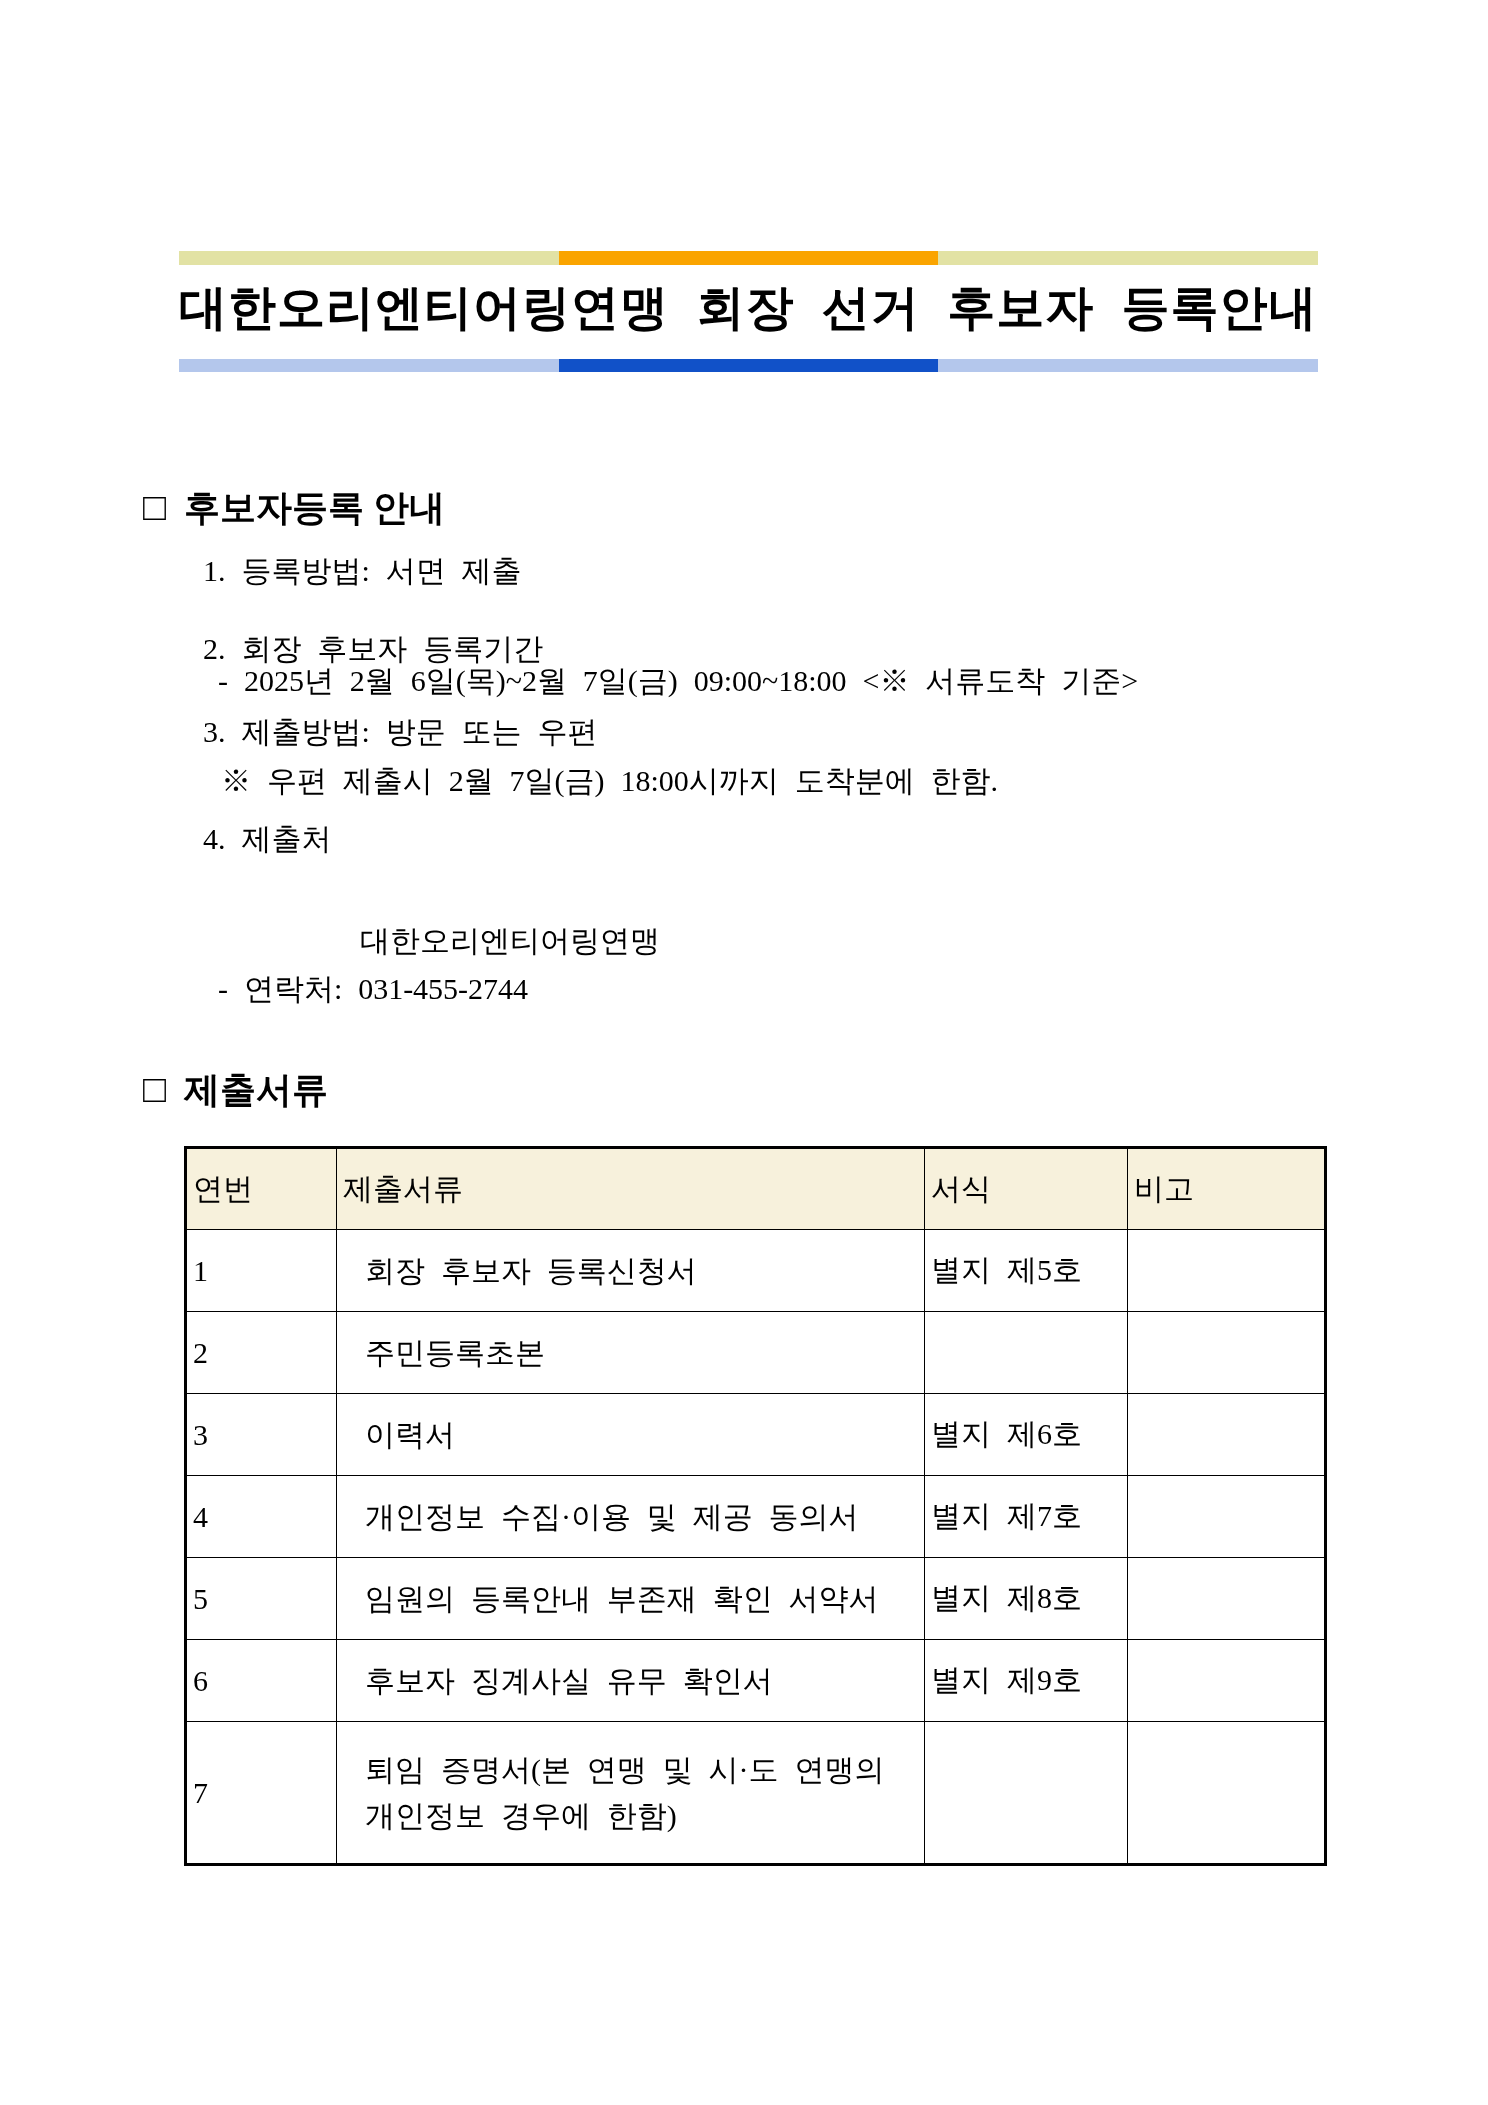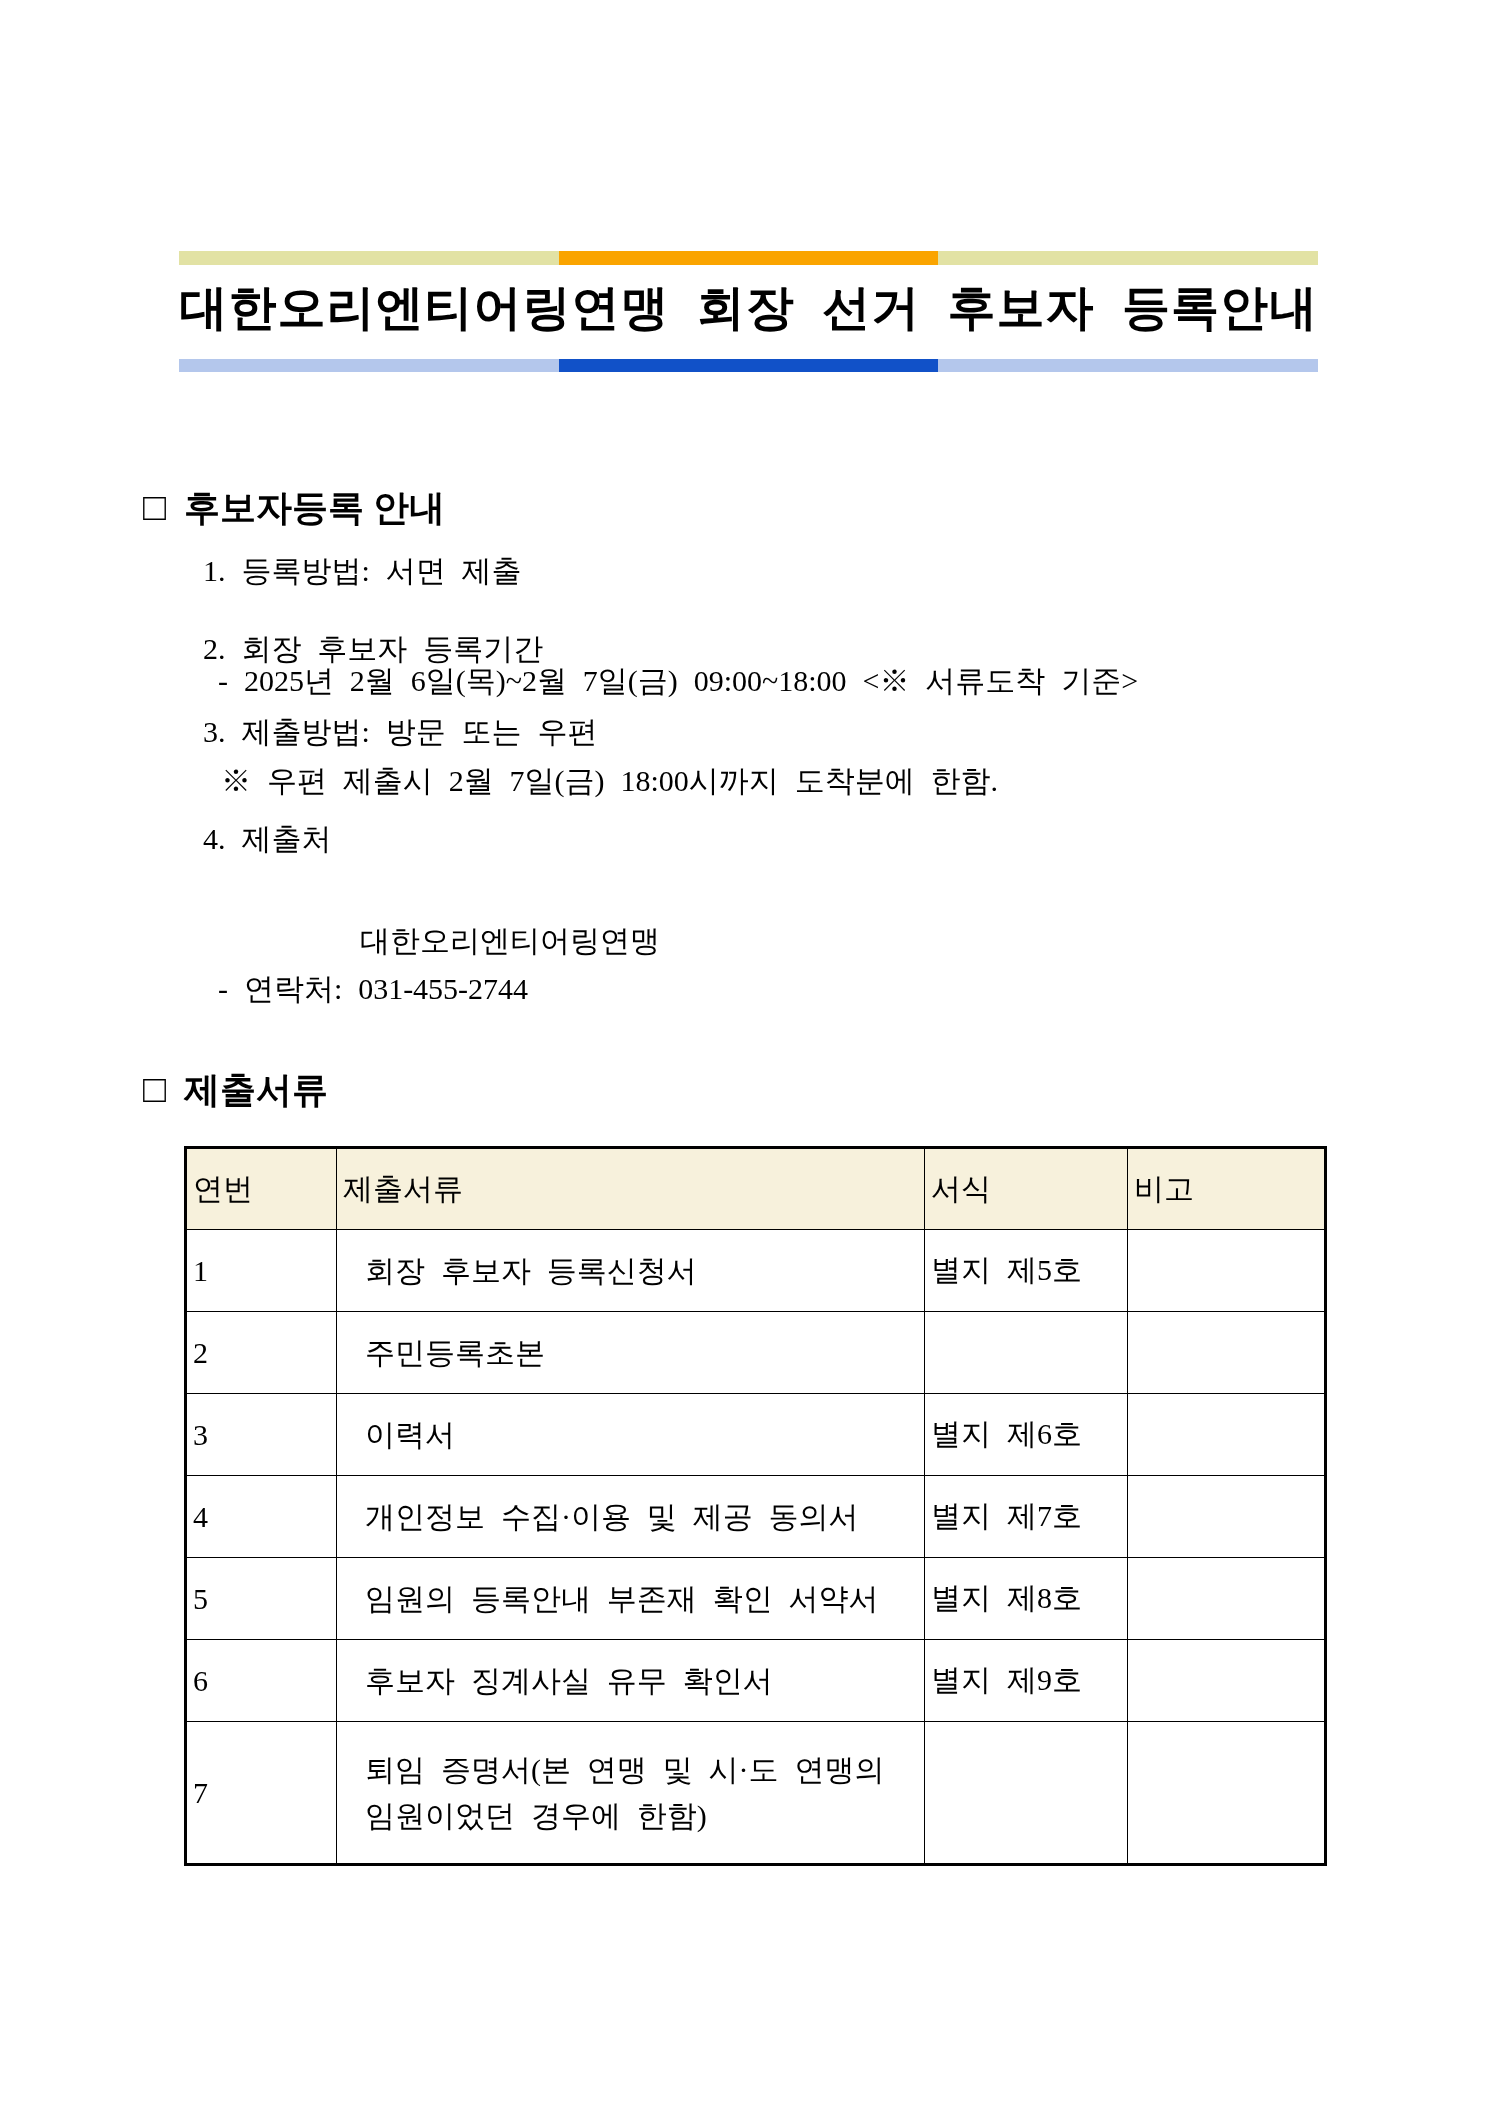--- a/index.html
+++ b/index.html
@@ -12,21 +12,21 @@
     color:#000;
     overflow:hidden;
   }
   
   .bar{position:absolute;left:179px;width:1139px;display:flex;}
   .bar .seg{flex:1 1 33.333%;height:100%;}
   .bar-top{top:251px;height:14px;}
   .bar-bottom{top:359px;height:13px;}
   .doc-title{
     position:absolute;left:179px;top:276px;width:1139px;
-    text-align:right;
+    text-align:left;
     font-size:48px;font-weight:700;
     letter-spacing:1px;word-spacing:0.30em;
     white-space:nowrap;
   }
   
   .section-heading{
     position:absolute;left:143px;
     font-size:36px;font-weight:700;
     display:flex;align-items:center;gap:18px;
     white-space:pre;
@@ -155,20 +155,20 @@
         <td class="cell-note"></td>
       </tr>
       <tr>
         <td class="cell-no">6</td>
         <td class="cell-doc">후보자 징계사실 유무 확인서</td>
         <td class="cell-form">별지 제9호</td>
         <td class="cell-note"></td>
       </tr>
       <tr class="tall-row">
         <td class="cell-no">7</td>
-        <td class="cell-doc">퇴임 증명서(본 연맹 및 시·도 연맹의 임원이었던 경우에 한함)</td>
+        <td class="cell-doc">퇴임 증명서(본 연맹 및 시·도 연맹의 개인정보 경우에 한함)</td>
         <td class="cell-form"></td>
         <td class="cell-note"></td>
       </tr>
     </tbody>
   </table>
 
 </div>
 
 </body></html>

